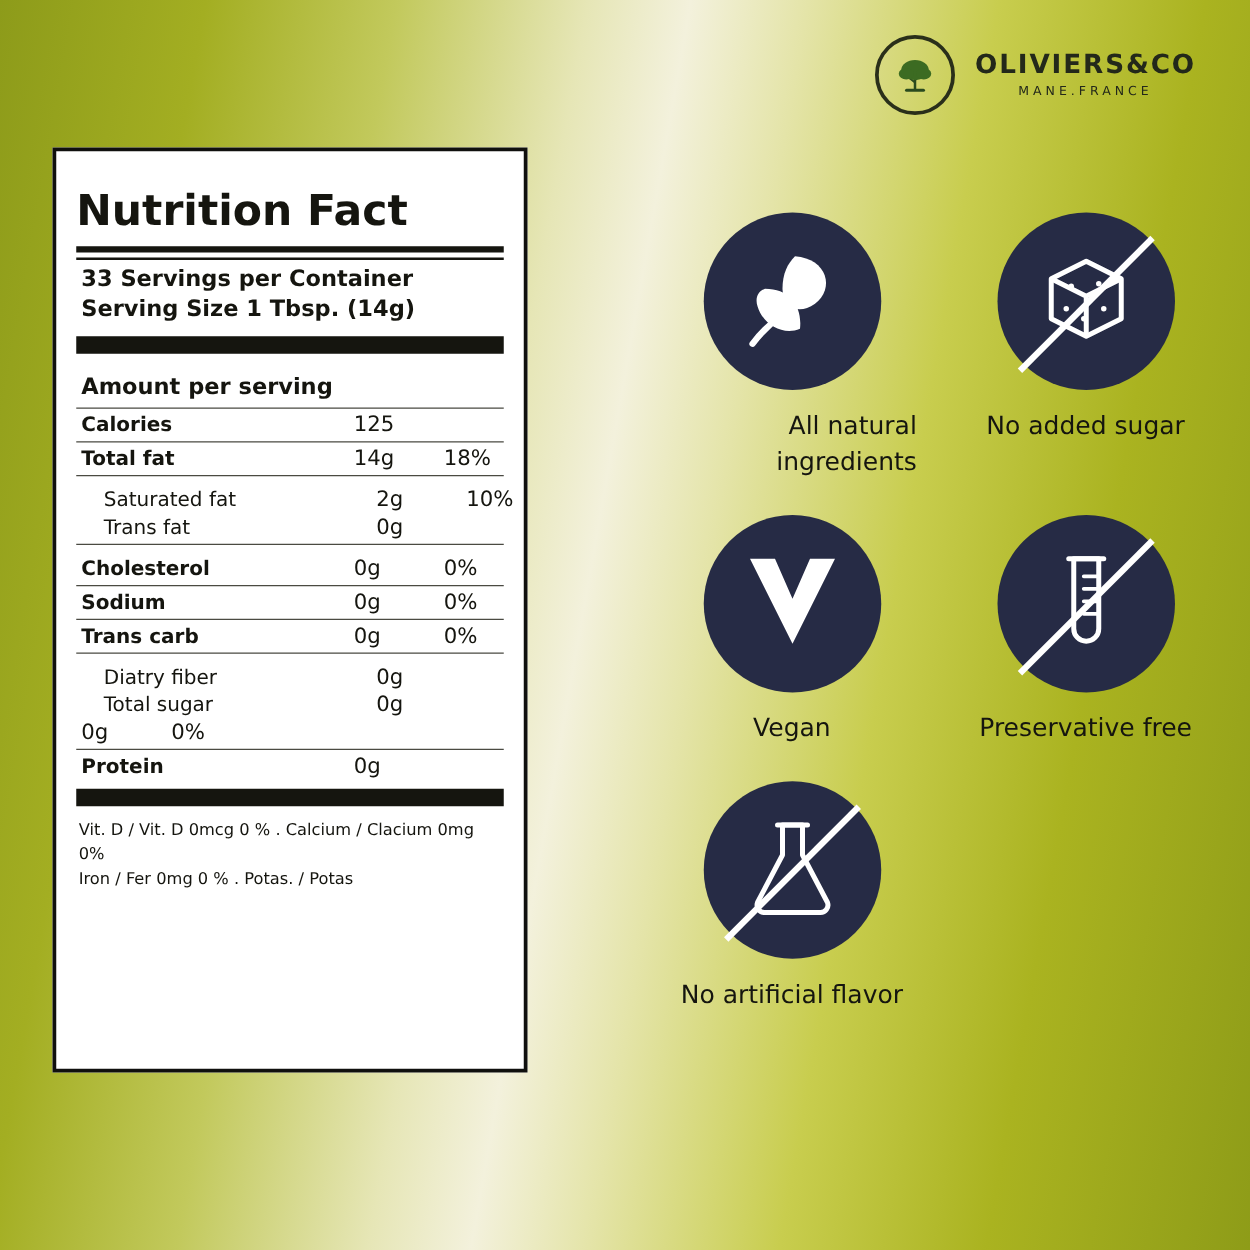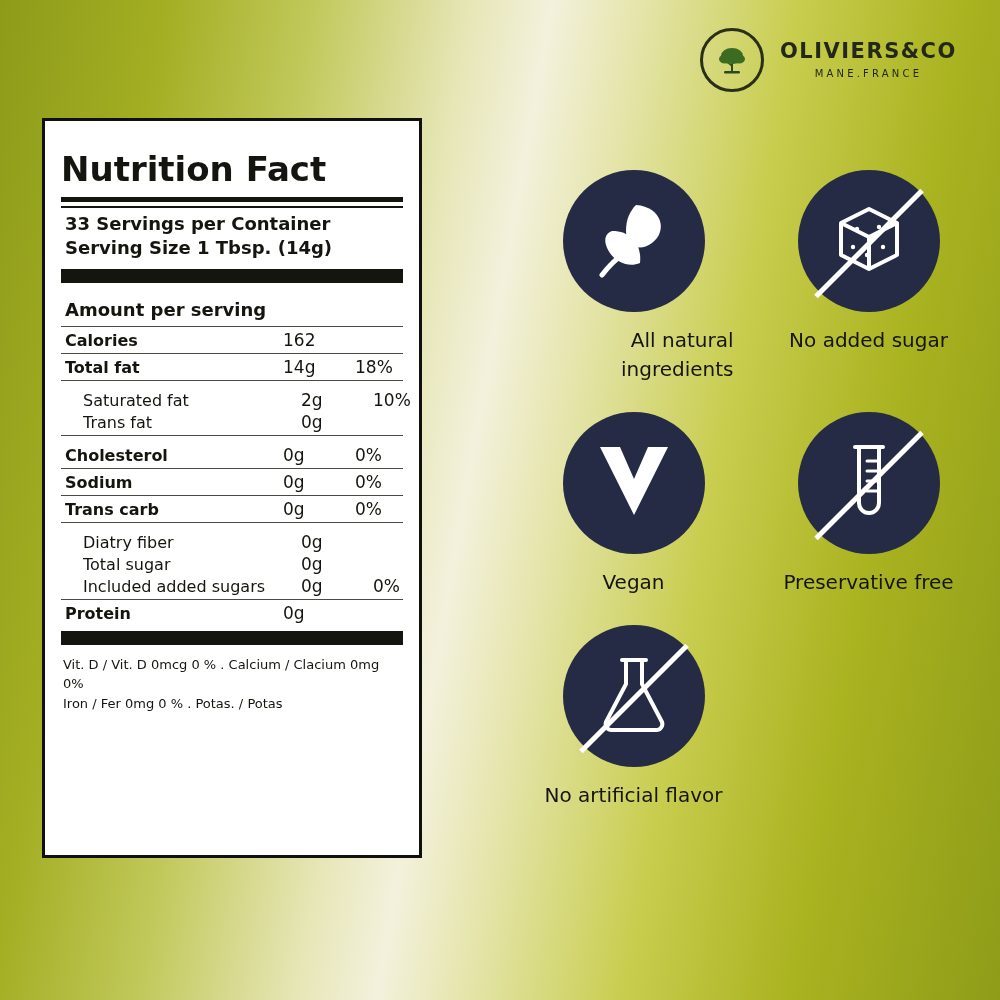--- a/index.html
+++ b/index.html
@@ -216,21 +216,21 @@
       <div>33 Servings per Container</div>
       <div>Serving Size 1 Tbsp. (14g)</div>
     </div>
     <div class="rule-thick"></div>
     <div class="amount-per">Amount per serving</div>
     <div class="rule-hair"></div>
 
     <div id="nf-rows">
         <div class="nf-row bold">
           <div class="label">Calories</div>
-          <div class="value">162</div>
+          <div class="value">125</div>
           <div class="pct"></div>
         </div>
         <div class="rule-hair"></div>
         <div class="nf-row bold">
           <div class="label">Total fat</div>
           <div class="value">14g</div>
           <div class="pct">18%</div>
         </div>
         <div class="rule-hair"></div>
         <div class="spacer-xs"></div>
@@ -269,21 +269,20 @@
           <div class="label">Diatry fiber</div>
           <div class="value">0g</div>
           <div class="pct"></div>
         </div>
         <div class="nf-row indent">
           <div class="label">Total sugar</div>
           <div class="value">0g</div>
           <div class="pct"></div>
         </div>
         <div class="nf-row indent">
-          <div class="label">Included added sugars</div>
           <div class="value">0g</div>
           <div class="pct">0%</div>
         </div>
         <div class="rule-hair"></div>
         <div class="nf-row bold">
           <div class="label">Protein</div>
           <div class="value">0g</div>
           <div class="pct"></div>
         </div>
       </div>

